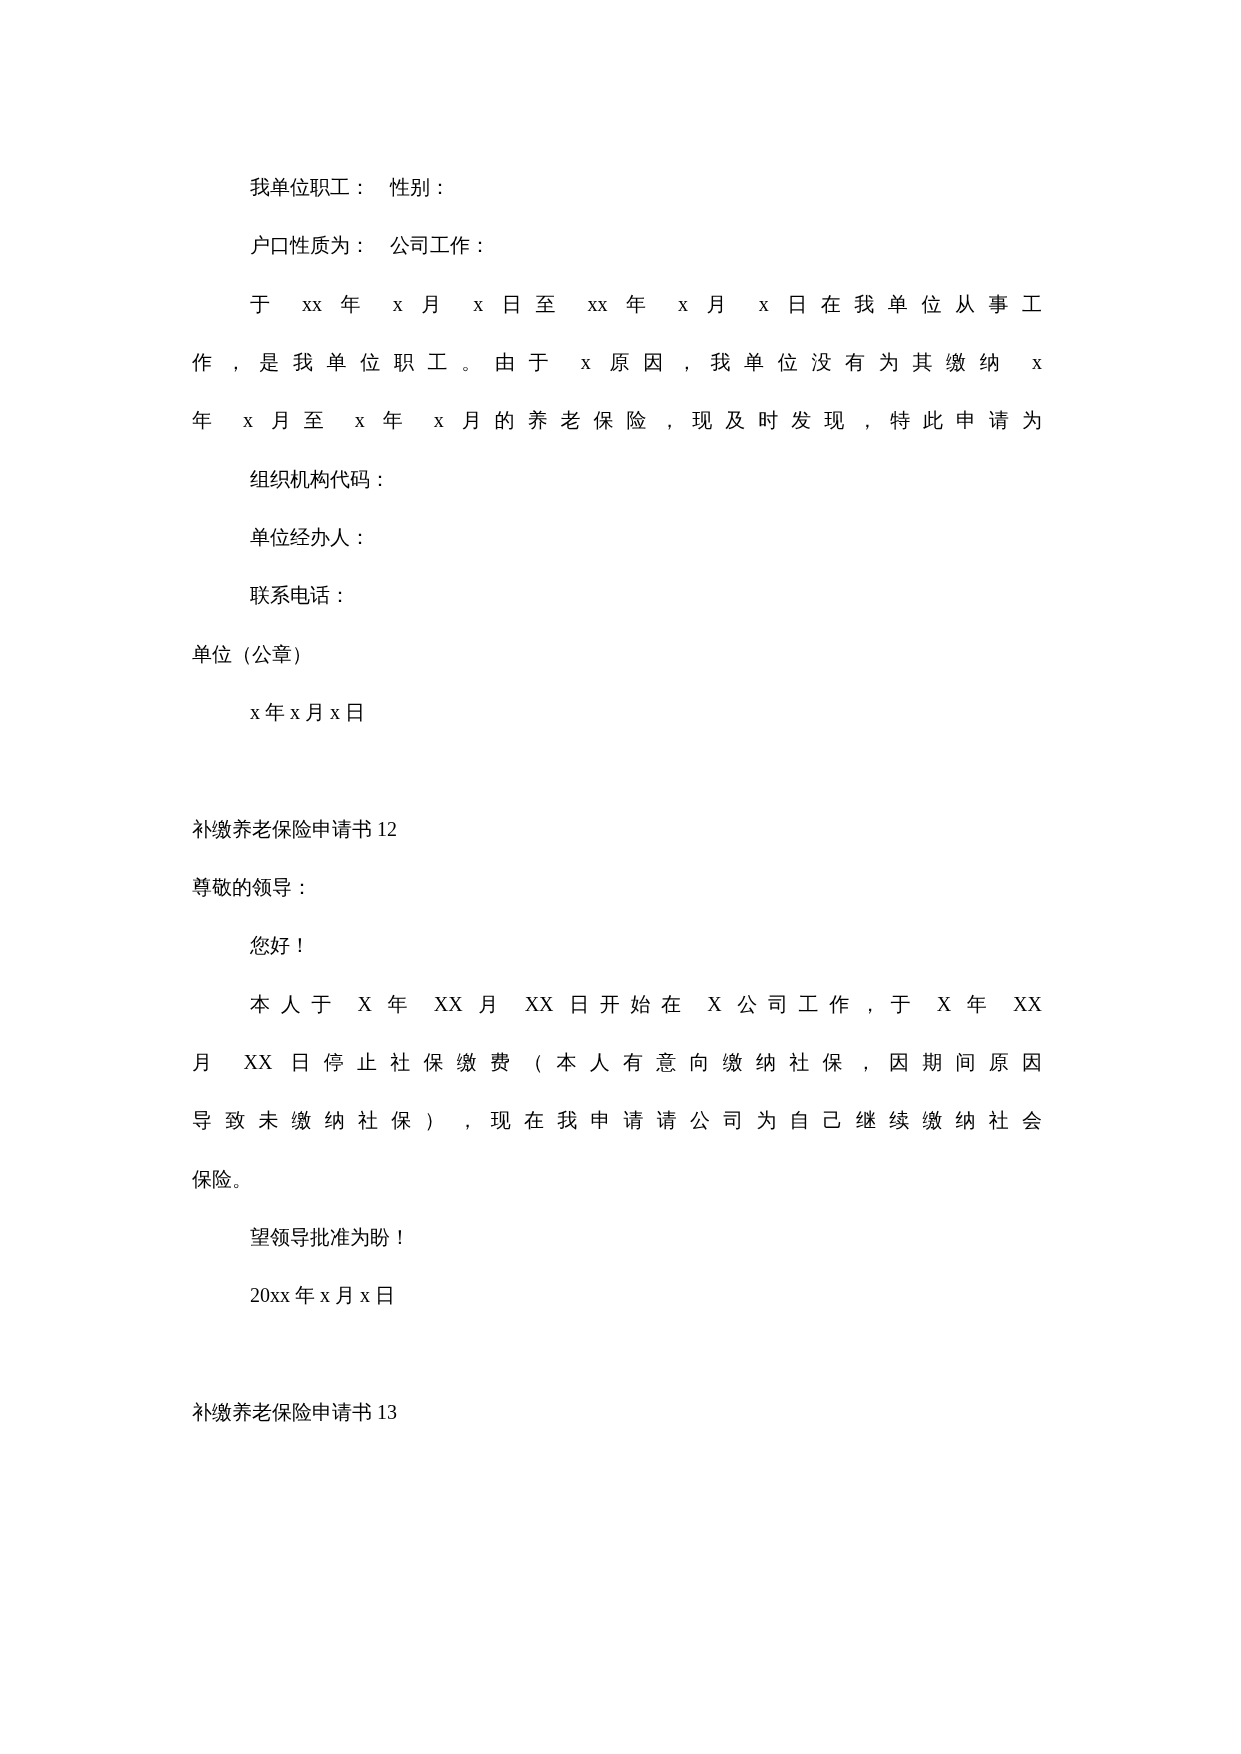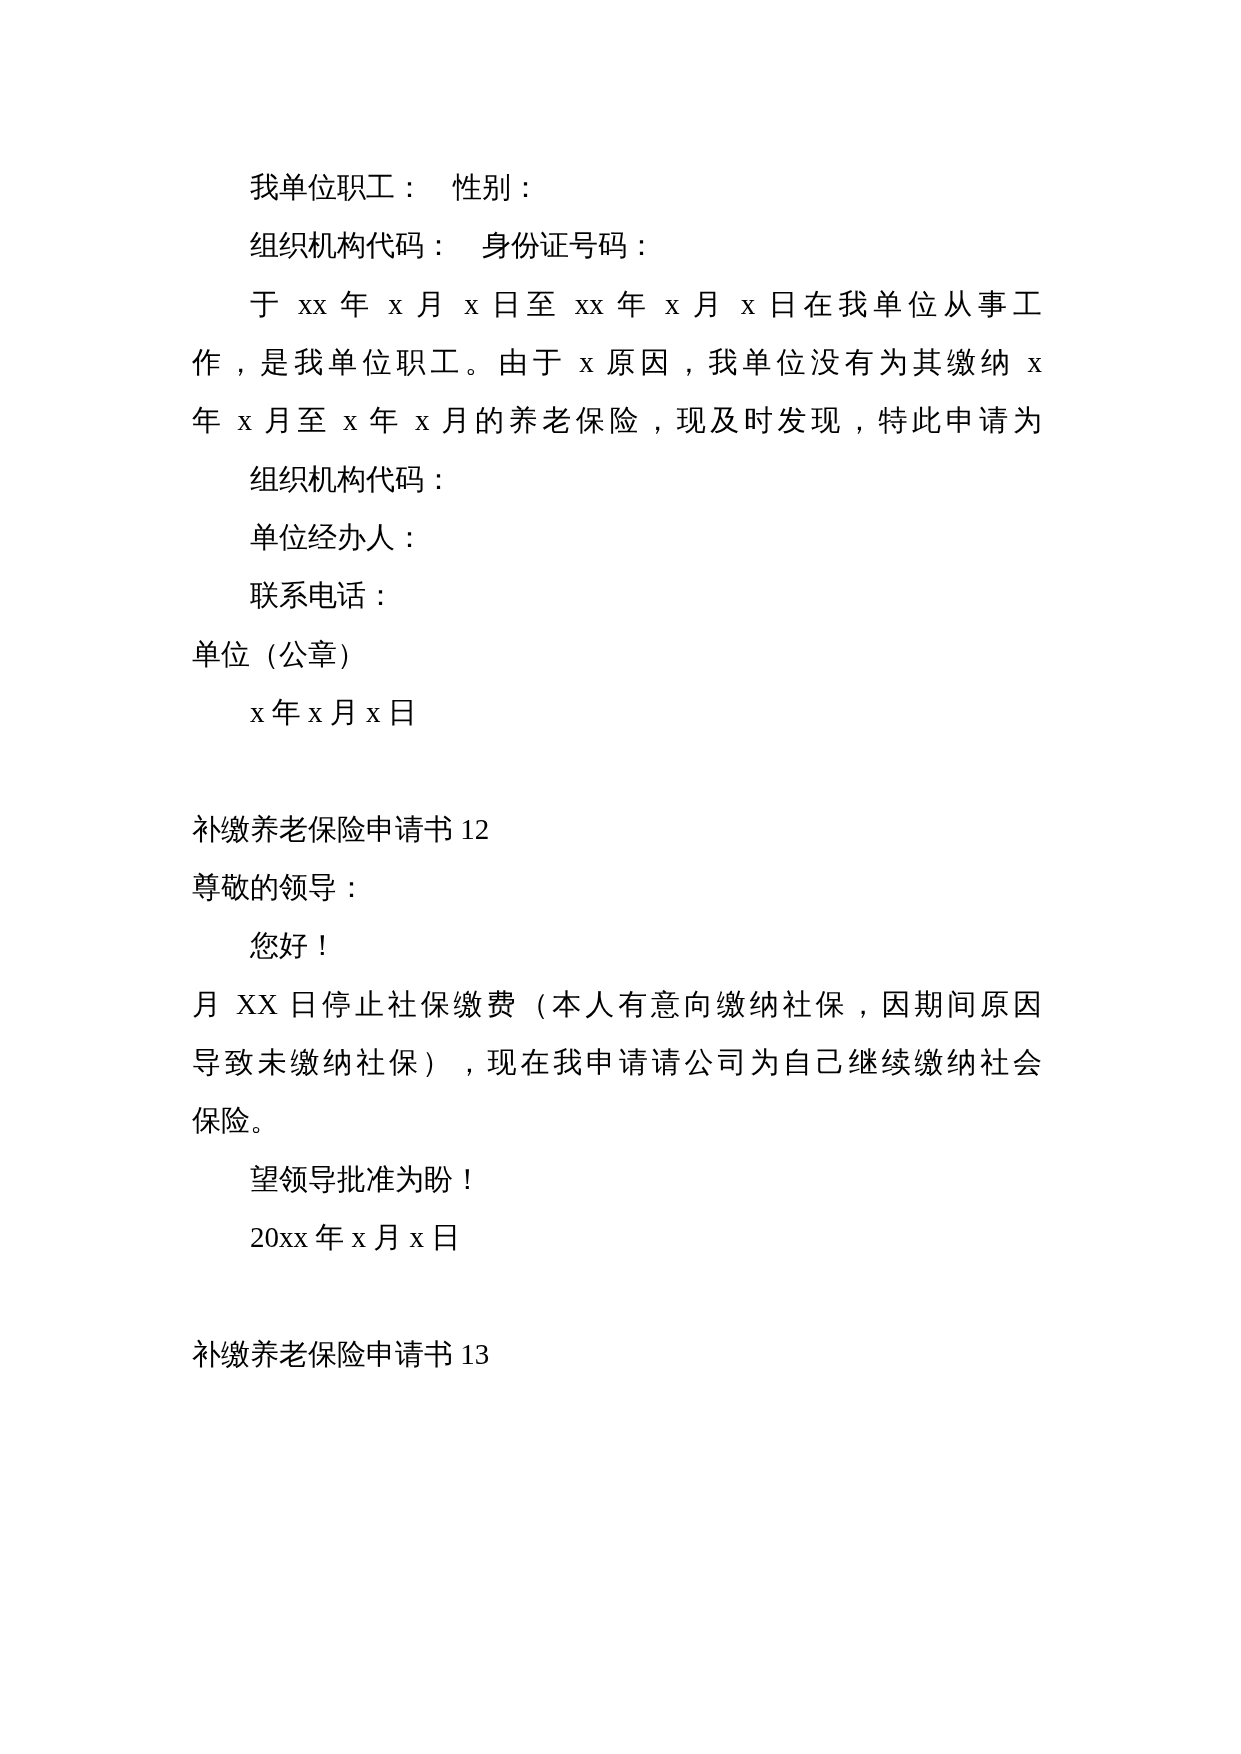--- a/index.html
+++ b/index.html
@@ -16,54 +16,55 @@
     font-family: "Liberation Serif", "DejaVu Serif", serif;
     color: #000000;
   }
   .content {
     position: absolute;
     left: 192px;
     top: 158px;
     width: 850px;
   }
   .line {
-    font-size: 29px;
+    font-size: 20px;
     line-height: 58.33px;
     min-height: 58.33px;
     white-space: normal;
     color: #000000;
   }
   .indent {
     padding-left: 58px;
   }
   .j {
     text-align: justify;
     text-align-last: justify;
     -moz-text-align-last: justify;
   }
 </style>
 </head>
 <body>
 
 <div class="page">
   <div class="content">
     <div class="line indent">我单位职工：　性别：</div>
-    <div class="line indent">组织机构代码：　身份证号码：</div>
+    <div class="line indent">户口性质为：　公司工作：</div>
     <div class="line indent j">于 xx 年 x 月 x 日至 xx 年 x 月 x 日在我单位从事工</div>
     <div class="line j">作，是我单位职工。由于 x 原因，我单位没有为其缴纳 x</div>
     <div class="line j">年 x 月至 x 年 x 月的养老保险，现及时发现，特此申请为</div>
     <div class="line indent">组织机构代码：</div>
     <div class="line indent">单位经办人：</div>
     <div class="line indent">联系电话：</div>
     <div class="line">单位（公章）</div>
     <div class="line indent">x 年 x 月 x 日</div>
     <div class="line"></div>
     <div class="line">补缴养老保险申请书 12</div>
     <div class="line">尊敬的领导：</div>
     <div class="line indent">您好！</div>
+    <div class="line indent j">本人于 X 年 XX 月 XX 日开始在 X 公司工作，于 X 年 XX</div>
     <div class="line j">月 XX 日停止社保缴费（本人有意向缴纳社保，因期间原因</div>
     <div class="line j">导致未缴纳社保），现在我申请请公司为自己继续缴纳社会</div>
     <div class="line">保险。</div>
     <div class="line indent">望领导批准为盼！</div>
     <div class="line indent">20xx 年 x 月 x 日</div>
     <div class="line"></div>
     <div class="line">补缴养老保险申请书 13</div>
   </div>
 </div>
 

